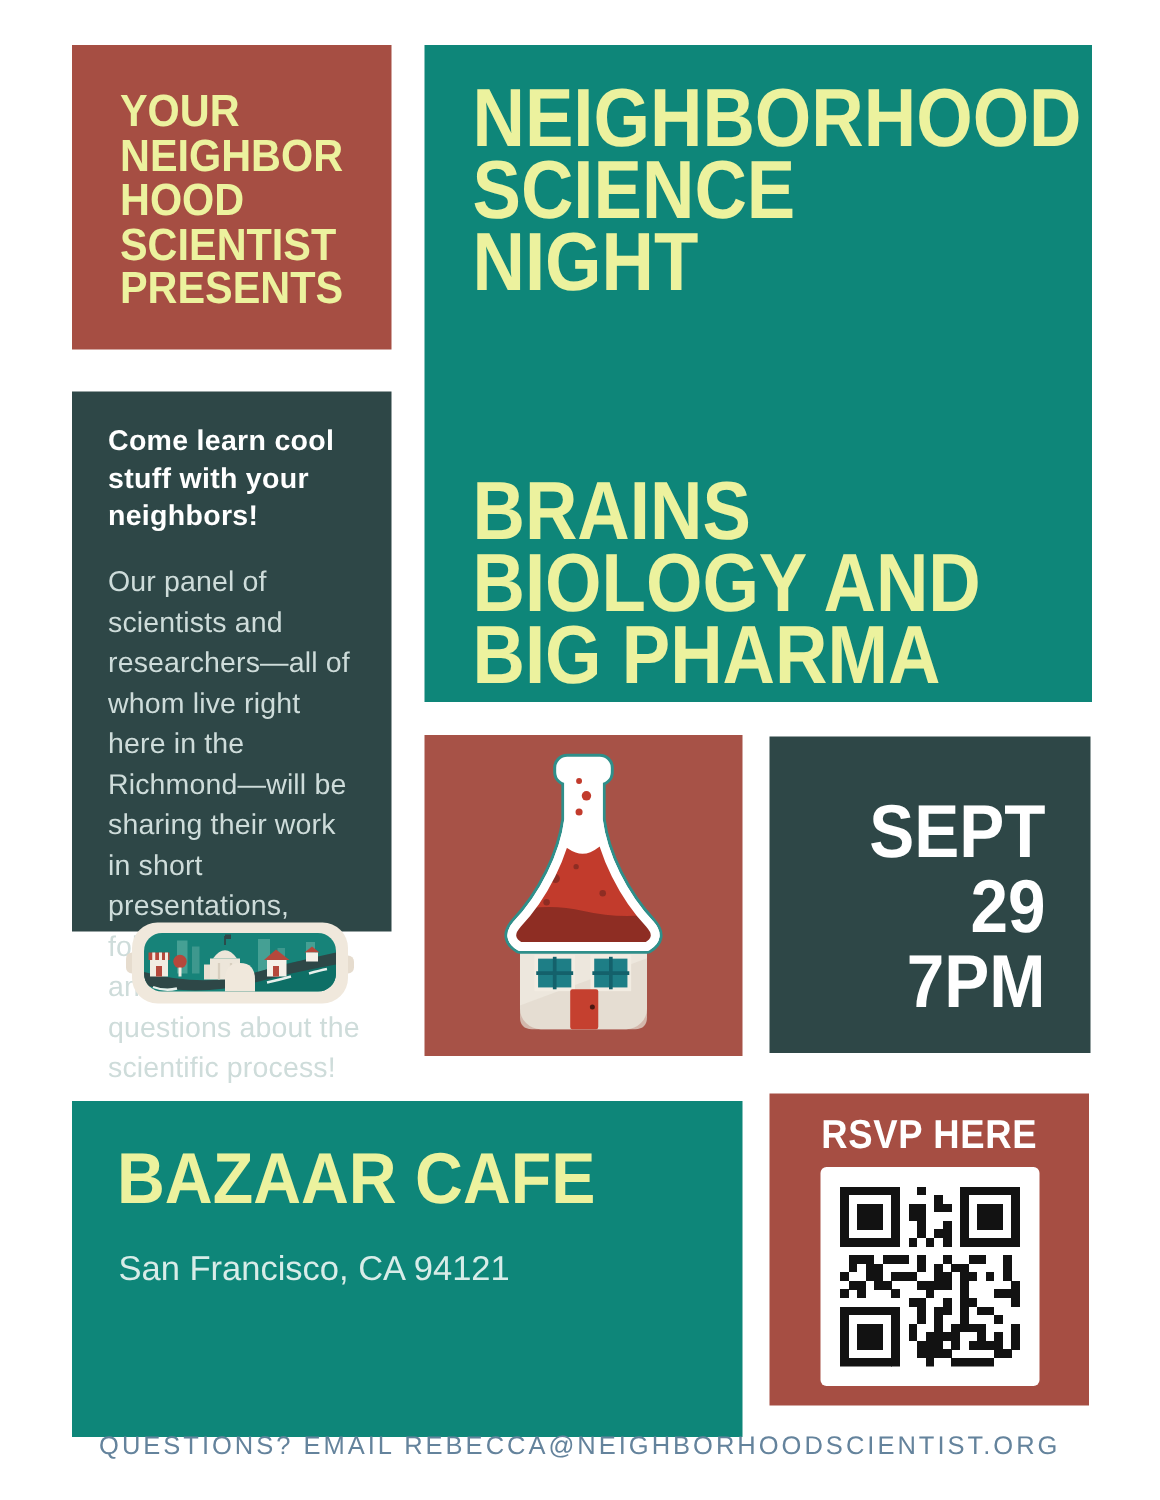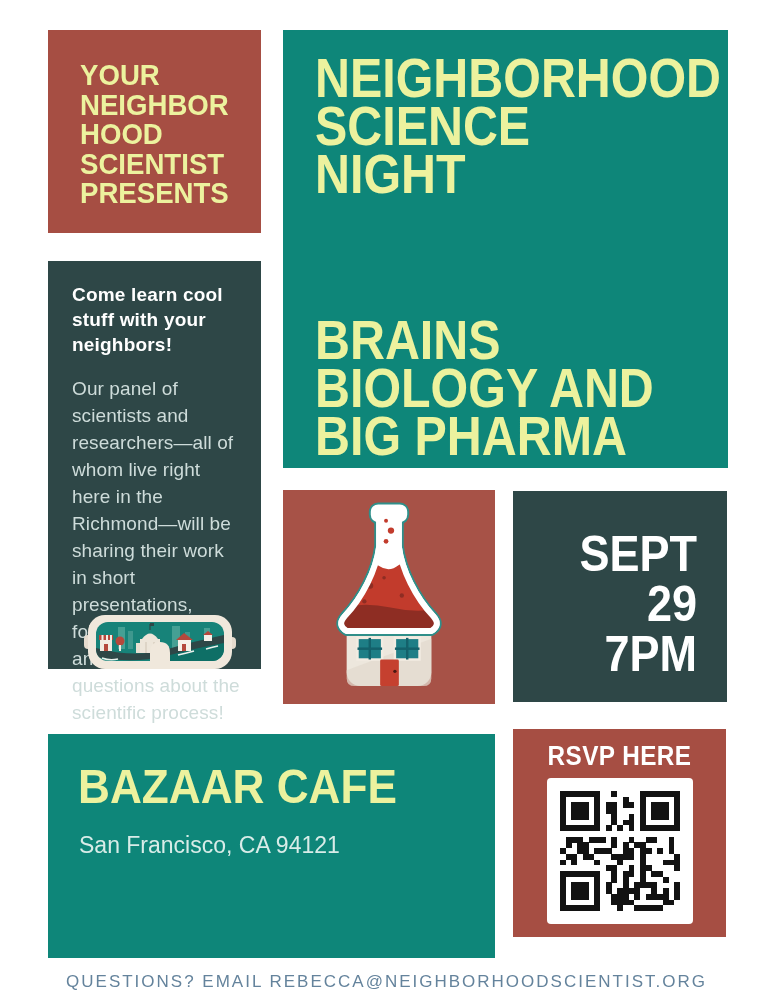--- a/index.html
+++ b/index.html
@@ -31,21 +31,21 @@
   .event-title{
     margin:24px 0 0 32px;font-weight:bold;font-size:55px;line-height:48px;
     color:var(--yellow);transform:scaleX(.88);transform-origin:0 0;
   }
   .event-subtitle{
     margin:118px 0 0 32px;font-weight:bold;font-size:55px;line-height:48px;
     color:var(--yellow);transform:scaleX(.88);transform-origin:0 0;
   }
 
   
-  .info-box{left:48px;top:261px;width:213px;height:408px;background:var(--slate);}
+  .info-box{left:48px;top:261px;width:213px;height:360px;background:var(--slate);}
   .info-heading{
     margin:21px 20px 0 24px;width:166px;font-weight:bold;font-size:19px;
     line-height:25px;color:#ffffff;letter-spacing:.2px;
   }
   .info-paragraph{
     margin:18px 14px 0 24px;width:172px;font-size:19px;line-height:27px;
     color:var(--paragraph);letter-spacing:.1px;
   }
   .goggles{position:absolute;left:36px;top:352px;}
 
@@ -77,21 +77,21 @@
     color:#ffffff;transform:scaleX(.9);transform-origin:50% 0;letter-spacing:.5px;
   }
   .qr-wrap{
     width:146px;height:146px;background:#ffffff;border-radius:4px;margin:8px auto 0;
     display:flex;align-items:center;justify-content:center;
   }
 
   
   .footer-contact{
     position:absolute;left:0;right:0;top:954px;text-align:center;
-    font-size:17px;letter-spacing:2px;color:var(--footer);margin-top:18px;
+    font-size:17px;letter-spacing:2px;color:var(--footer);
   }
 </style>
 </head>
 <body>
 
 <div class="page">
 
   <div class="box title-box">
     <div class="event-title">
       <div>NEIGHBORHOOD</div>

